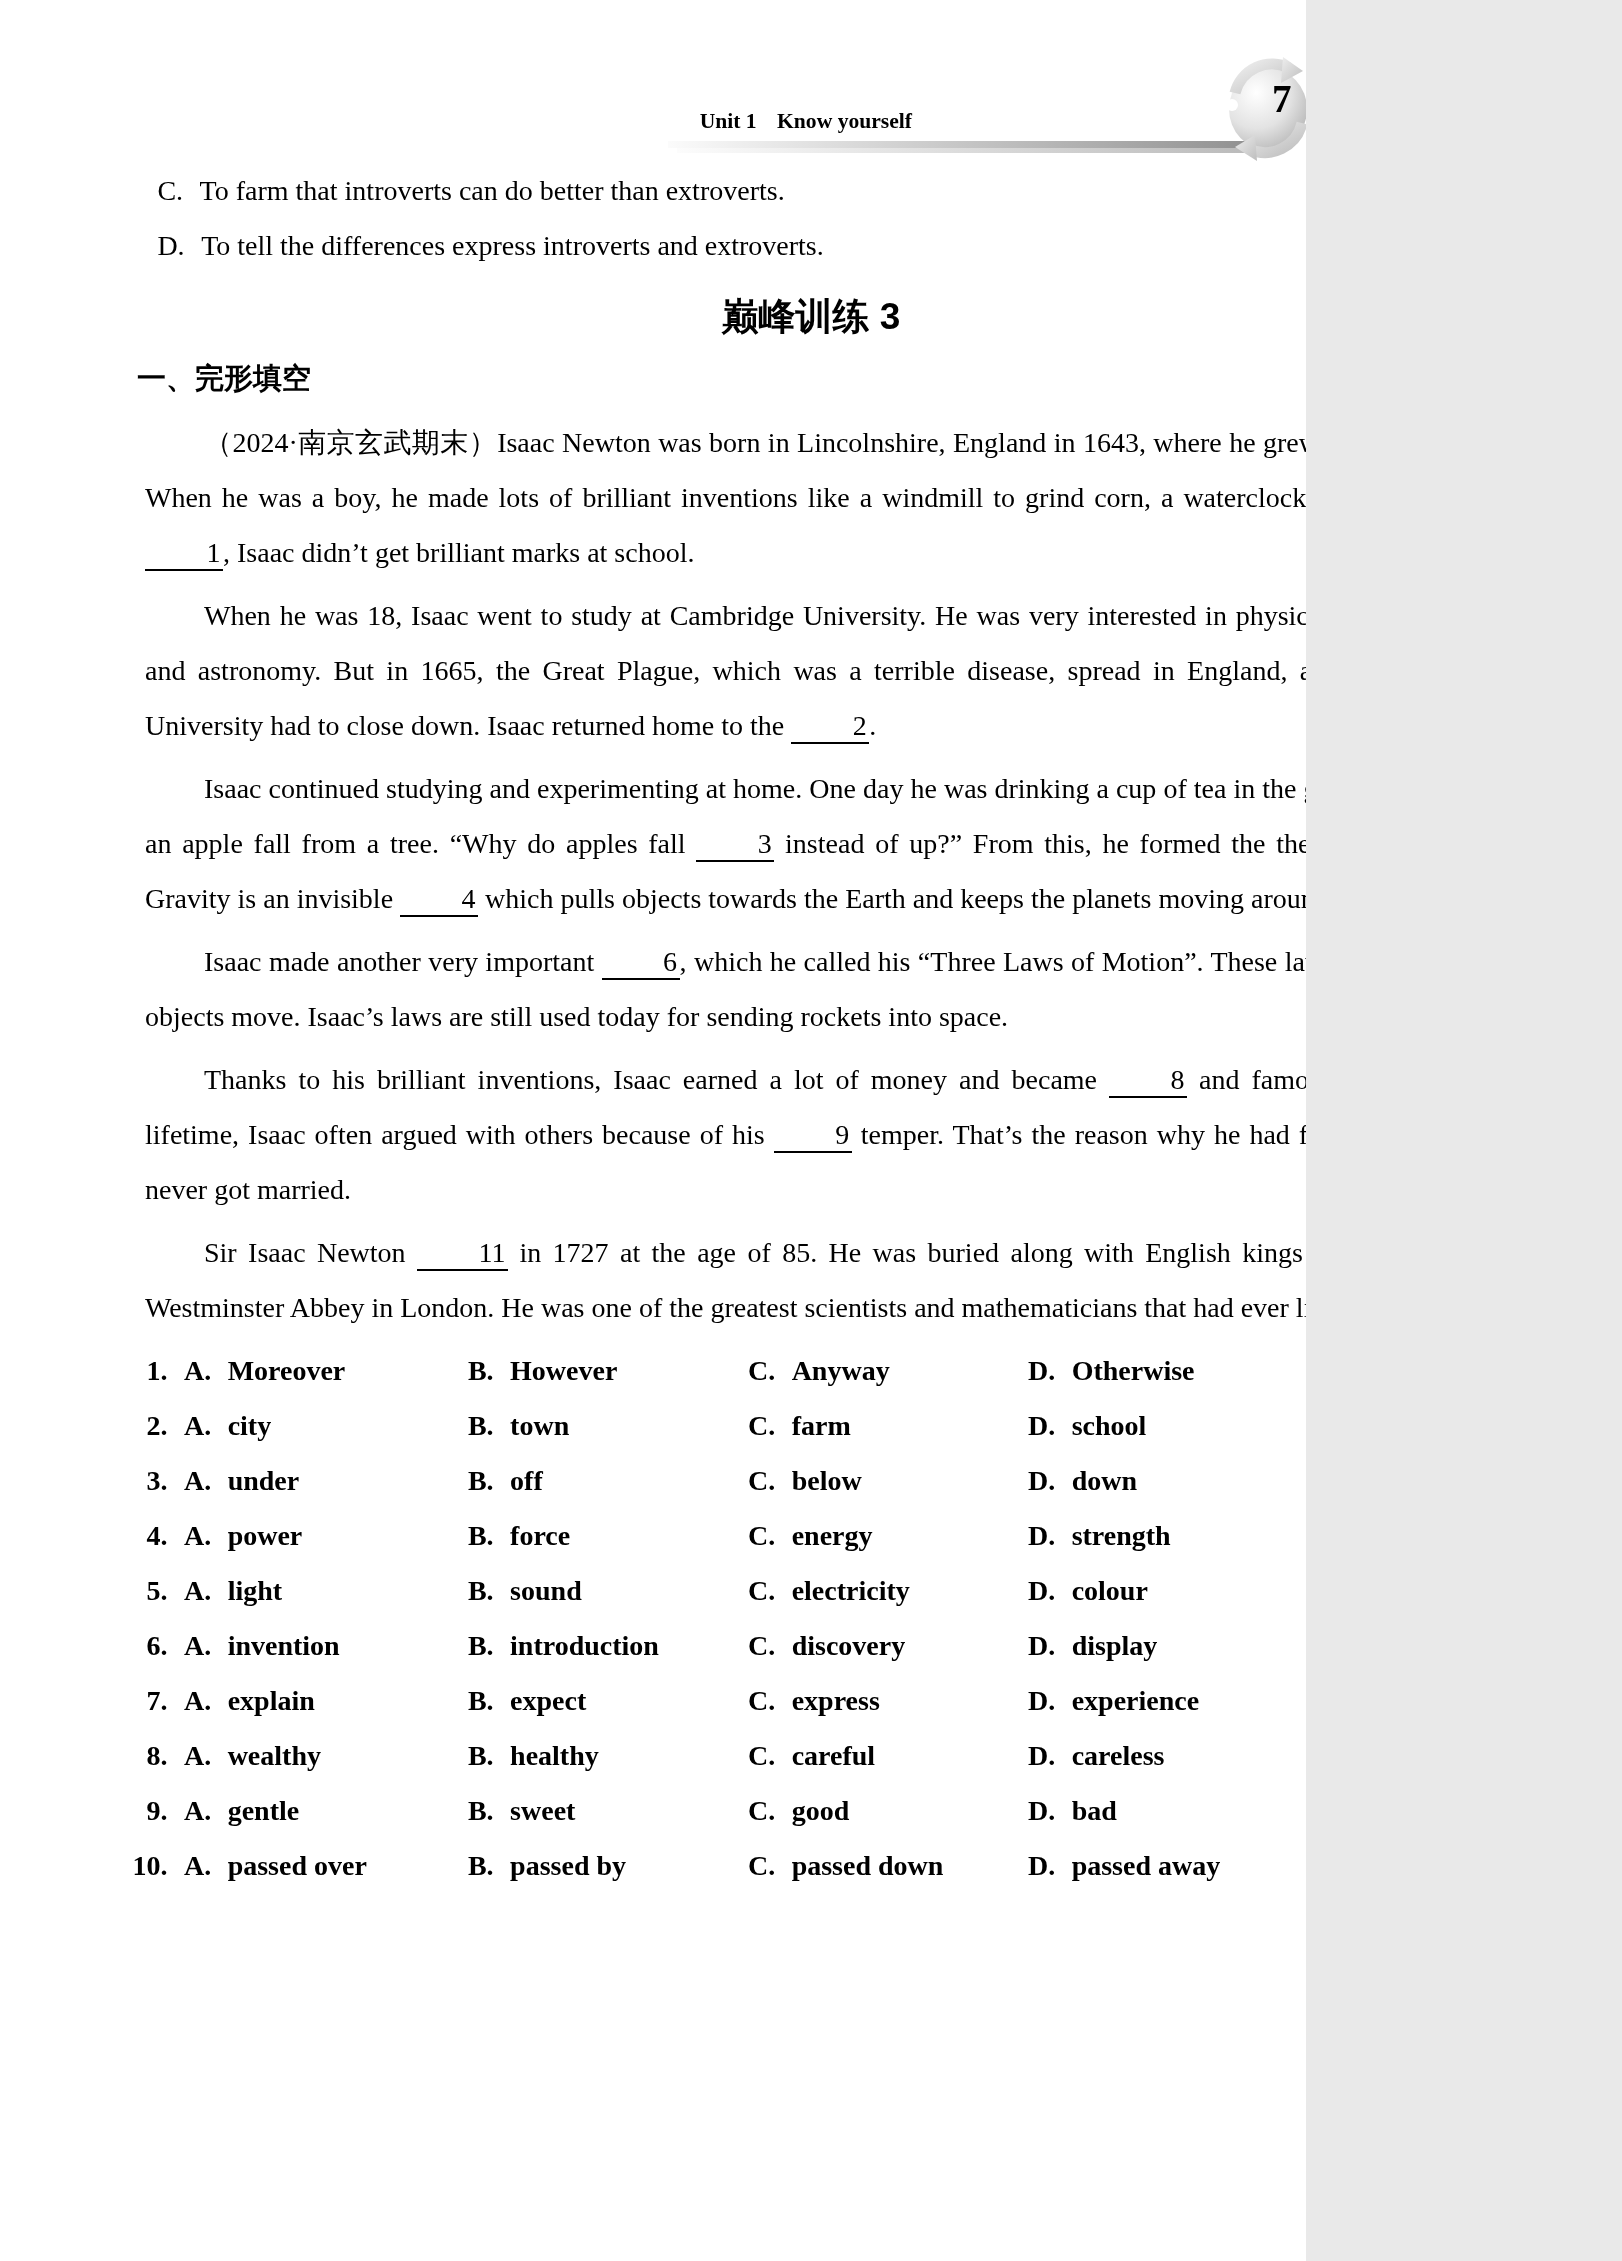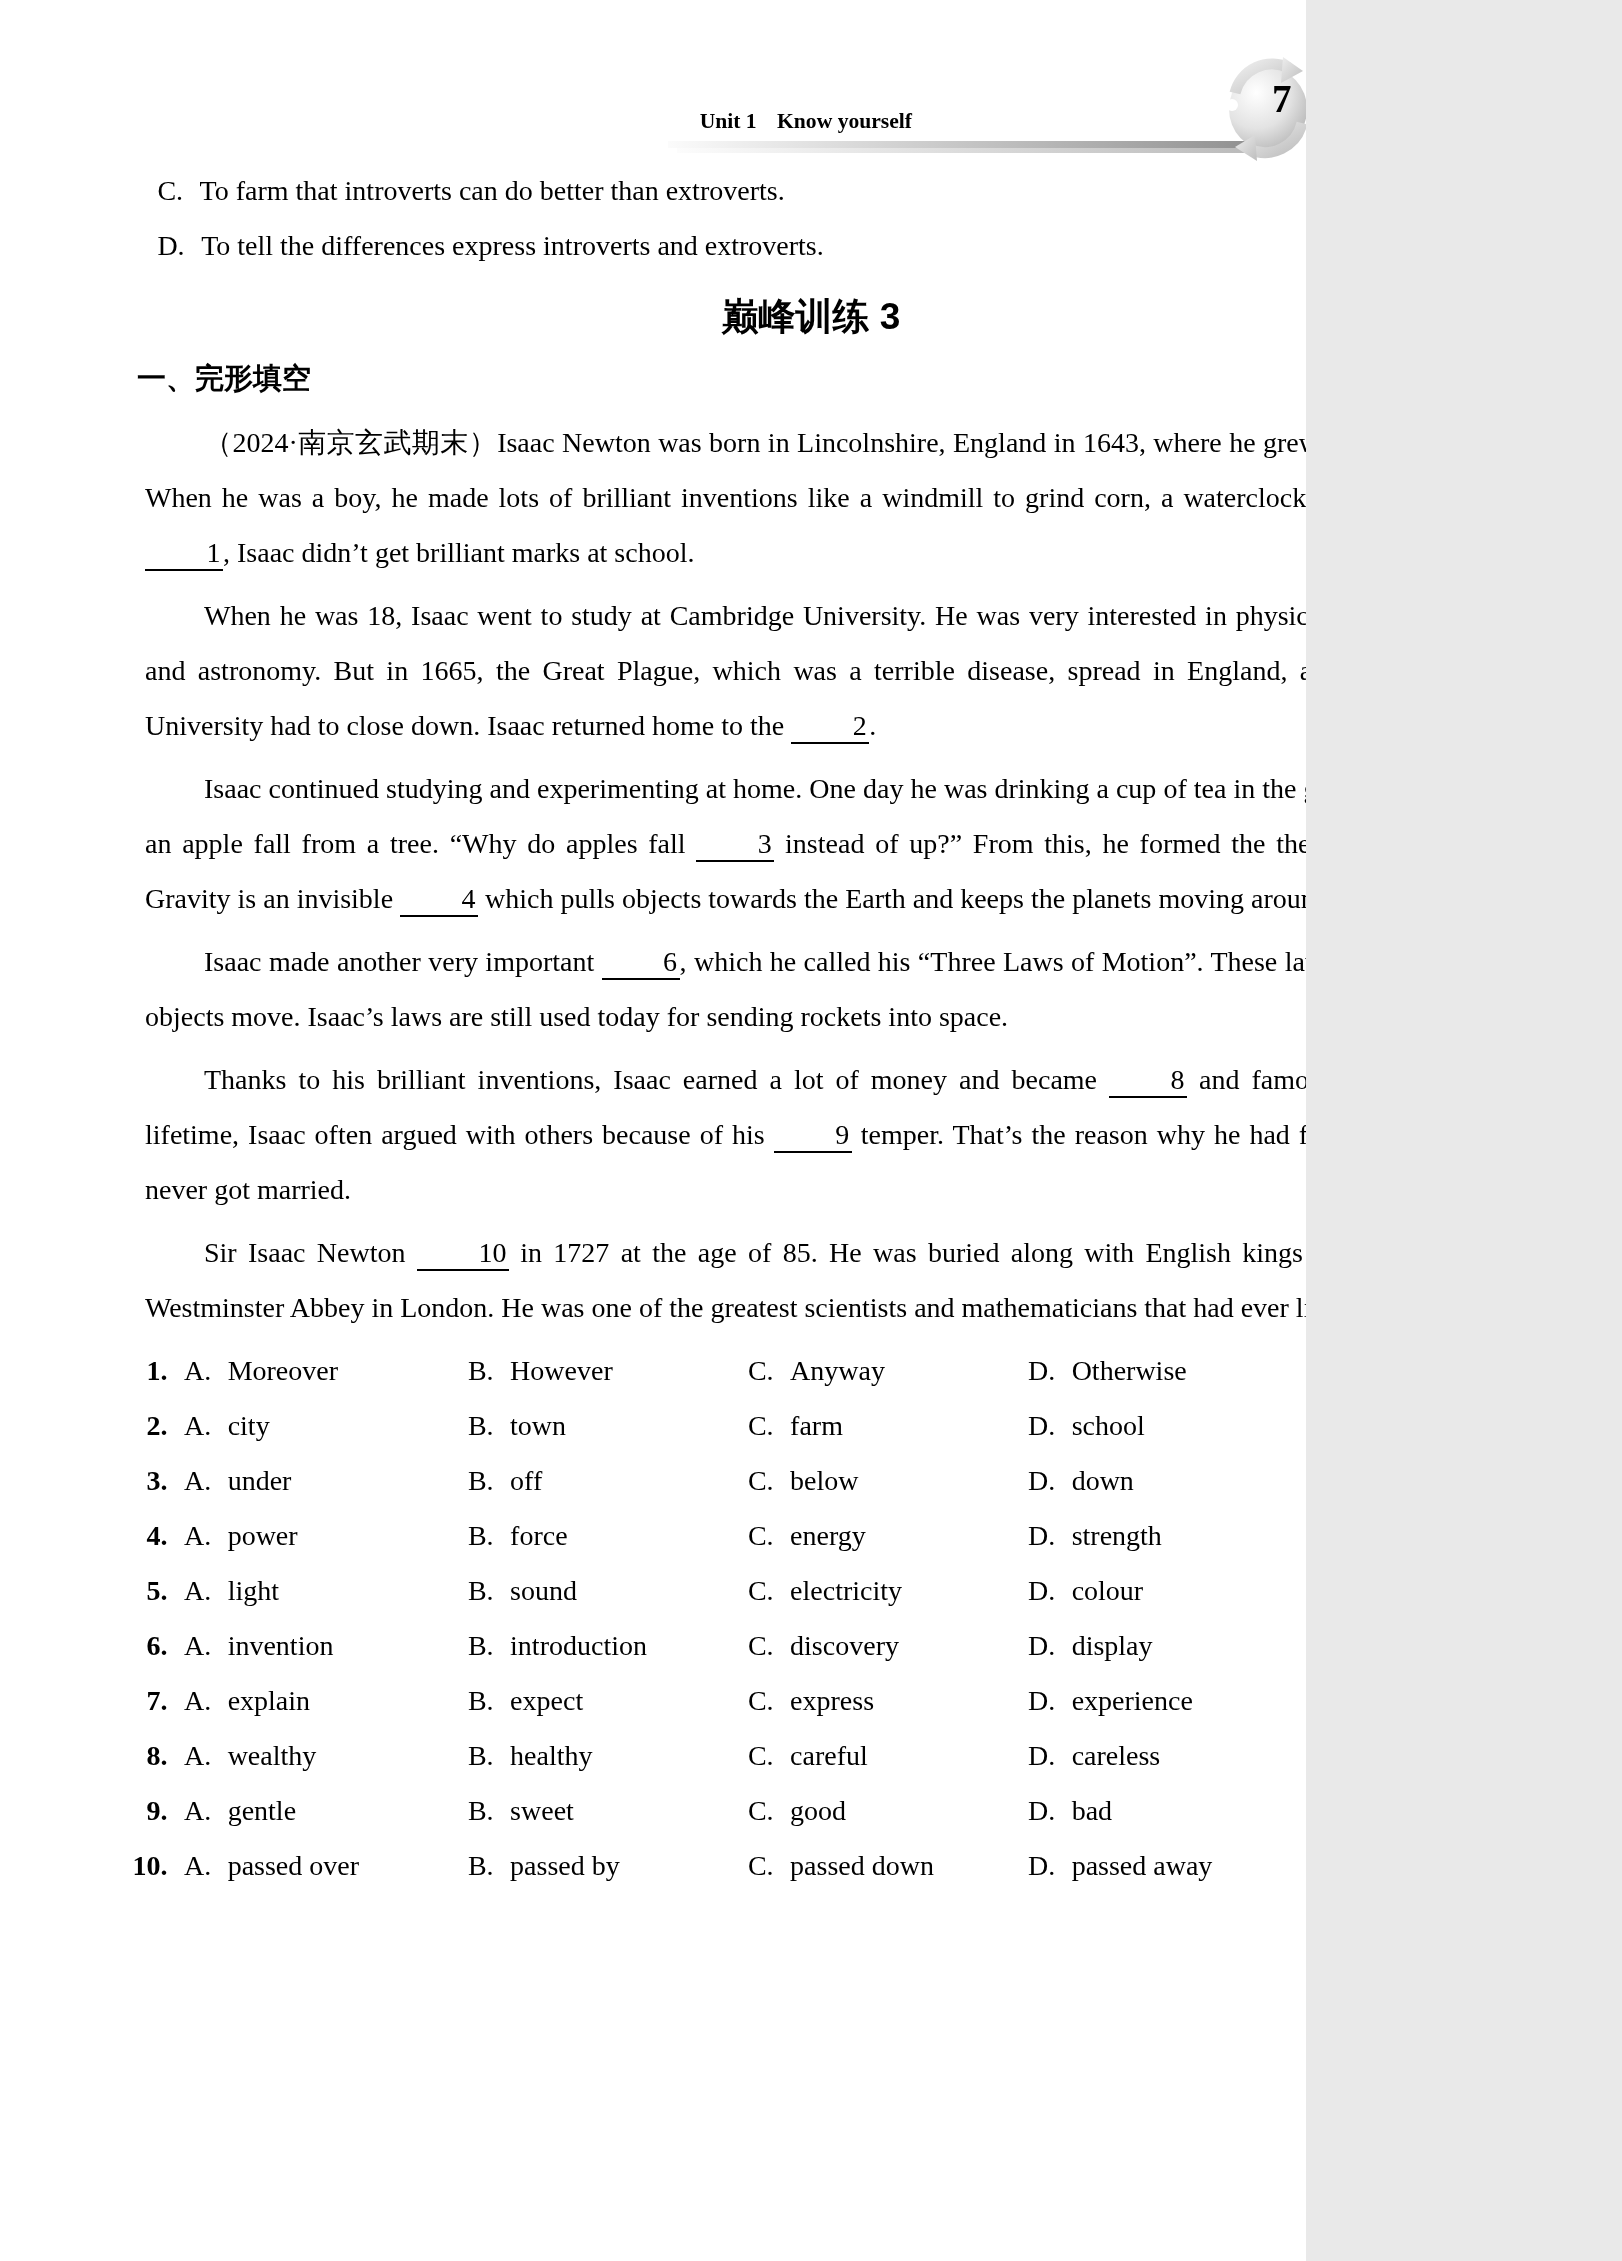--- a/index.html
+++ b/index.html
@@ -55,21 +55,21 @@
   .passage p{margin:8px;text-indent:59px;}
   .blank{
     display:inline-block;min-width:62px;text-align:center;
     border-bottom:2.2px solid #000;line-height:33px;
     padding:0 2.5px;
   }
   
   .options-grid{margin-top:6.4px;margin-left:-7.6px;}
   .opt-row{line-height:55px;white-space:nowrap;}
   .opt-num{display:inline-block;width:38px;text-align:right;font-weight:bold;}
-  .opt-cell{display:inline-block;}
+  .opt-cell{display:inline-block;font-weight:bold;}
   .col0{width:284px;margin-left:16.5px;}
   .col1{width:280px;}
   .col2{width:280px;}
   .opt-letter{margin-right:16.5px;}
 </style>
 </head>
 <body>
 
 <div class="page">
 
@@ -117,21 +117,21 @@
     <h1 class="section-title">巅峰训练 3</h1>
 
     <h2 class="part-heading">一、完形填空</h2>
 
     <div class="passage">
         <p>（2024·南京玄武期末）Isaac Newton was born in Lincolnshire, England in 1643, where he grew up on a farm. When he was a boy, he made lots of brilliant inventions like a windmill to grind corn, a waterclock and a sundial. <span class="blank">1</span>, Isaac didn’t get brilliant marks at school.</p>
         <p>When he was 18, Isaac went to study at Cambridge University. He was very interested in physics, mathematics and astronomy. But in 1665, the Great Plague, which was a terrible disease, spread in England, and Cambridge University had to close down. Isaac returned home to the <span class="blank">2</span>.</p>
         <p>Isaac continued studying and experimenting at home. One day he was drinking a cup of tea in the garden. He saw an apple fall from a tree. “Why do apples fall <span class="blank">3</span> instead of up?” From this, he formed the theory of gravity. Gravity is an invisible <span class="blank">4</span> which pulls objects towards the Earth and keeps the planets moving around the Sun.</p>
         <p>Isaac made another very important <span class="blank">6</span>, which he called his “Three Laws of Motion”. These laws <span class="blank">7</span> how objects move. Isaac’s laws are still used today for sending rockets into space.</p>
         <p>Thanks to his brilliant inventions, Isaac earned a lot of money and became <span class="blank">8</span> and famous. During his lifetime, Isaac often argued with others because of his <span class="blank">9</span> temper. That’s the reason why he had few friends and never got married.</p>
-        <p>Sir Isaac Newton <span class="blank">10</span> in 1727 at the age of 85. He was buried along with English kings and queens in Westminster Abbey in London. He was one of the greatest scientists and mathematicians that had ever lived.</p>
+        <p>Sir Isaac Newton <span class="blank">11</span> in 1727 at the age of 85. He was buried along with English kings and queens in Westminster Abbey in London. He was one of the greatest scientists and mathematicians that had ever lived.</p>
       </div>
 
     <div class="options-grid">
         <div class="opt-row"><span class="opt-num">1.</span><span class="opt-cell col0"><span class="opt-letter">A.</span><span>Moreover</span></span><span class="opt-cell col1"><span class="opt-letter">B.</span><span>However</span></span><span class="opt-cell col2"><span class="opt-letter">C.</span><span>Anyway</span></span><span class="opt-cell col3"><span class="opt-letter">D.</span><span>Otherwise</span></span></div>
         <div class="opt-row"><span class="opt-num">2.</span><span class="opt-cell col0"><span class="opt-letter">A.</span><span>city</span></span><span class="opt-cell col1"><span class="opt-letter">B.</span><span>town</span></span><span class="opt-cell col2"><span class="opt-letter">C.</span><span>farm</span></span><span class="opt-cell col3"><span class="opt-letter">D.</span><span>school</span></span></div>
         <div class="opt-row"><span class="opt-num">3.</span><span class="opt-cell col0"><span class="opt-letter">A.</span><span>under</span></span><span class="opt-cell col1"><span class="opt-letter">B.</span><span>off</span></span><span class="opt-cell col2"><span class="opt-letter">C.</span><span>below</span></span><span class="opt-cell col3"><span class="opt-letter">D.</span><span>down</span></span></div>
         <div class="opt-row"><span class="opt-num">4.</span><span class="opt-cell col0"><span class="opt-letter">A.</span><span>power</span></span><span class="opt-cell col1"><span class="opt-letter">B.</span><span>force</span></span><span class="opt-cell col2"><span class="opt-letter">C.</span><span>energy</span></span><span class="opt-cell col3"><span class="opt-letter">D.</span><span>strength</span></span></div>
         <div class="opt-row"><span class="opt-num">5.</span><span class="opt-cell col0"><span class="opt-letter">A.</span><span>light</span></span><span class="opt-cell col1"><span class="opt-letter">B.</span><span>sound</span></span><span class="opt-cell col2"><span class="opt-letter">C.</span><span>electricity</span></span><span class="opt-cell col3"><span class="opt-letter">D.</span><span>colour</span></span></div>
         <div class="opt-row"><span class="opt-num">6.</span><span class="opt-cell col0"><span class="opt-letter">A.</span><span>invention</span></span><span class="opt-cell col1"><span class="opt-letter">B.</span><span>introduction</span></span><span class="opt-cell col2"><span class="opt-letter">C.</span><span>discovery</span></span><span class="opt-cell col3"><span class="opt-letter">D.</span><span>display</span></span></div>
         <div class="opt-row"><span class="opt-num">7.</span><span class="opt-cell col0"><span class="opt-letter">A.</span><span>explain</span></span><span class="opt-cell col1"><span class="opt-letter">B.</span><span>expect</span></span><span class="opt-cell col2"><span class="opt-letter">C.</span><span>express</span></span><span class="opt-cell col3"><span class="opt-letter">D.</span><span>experience</span></span></div>

